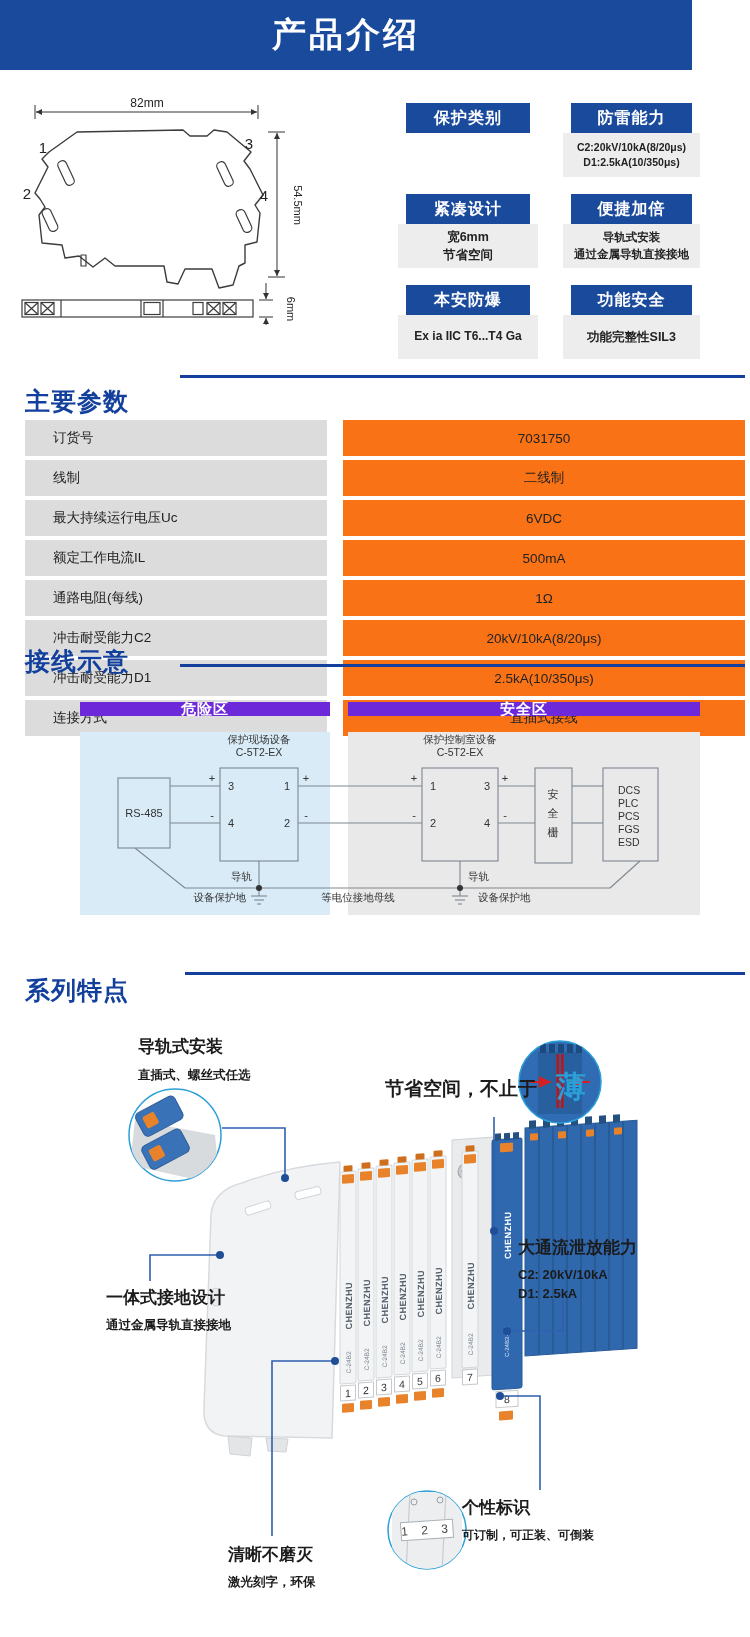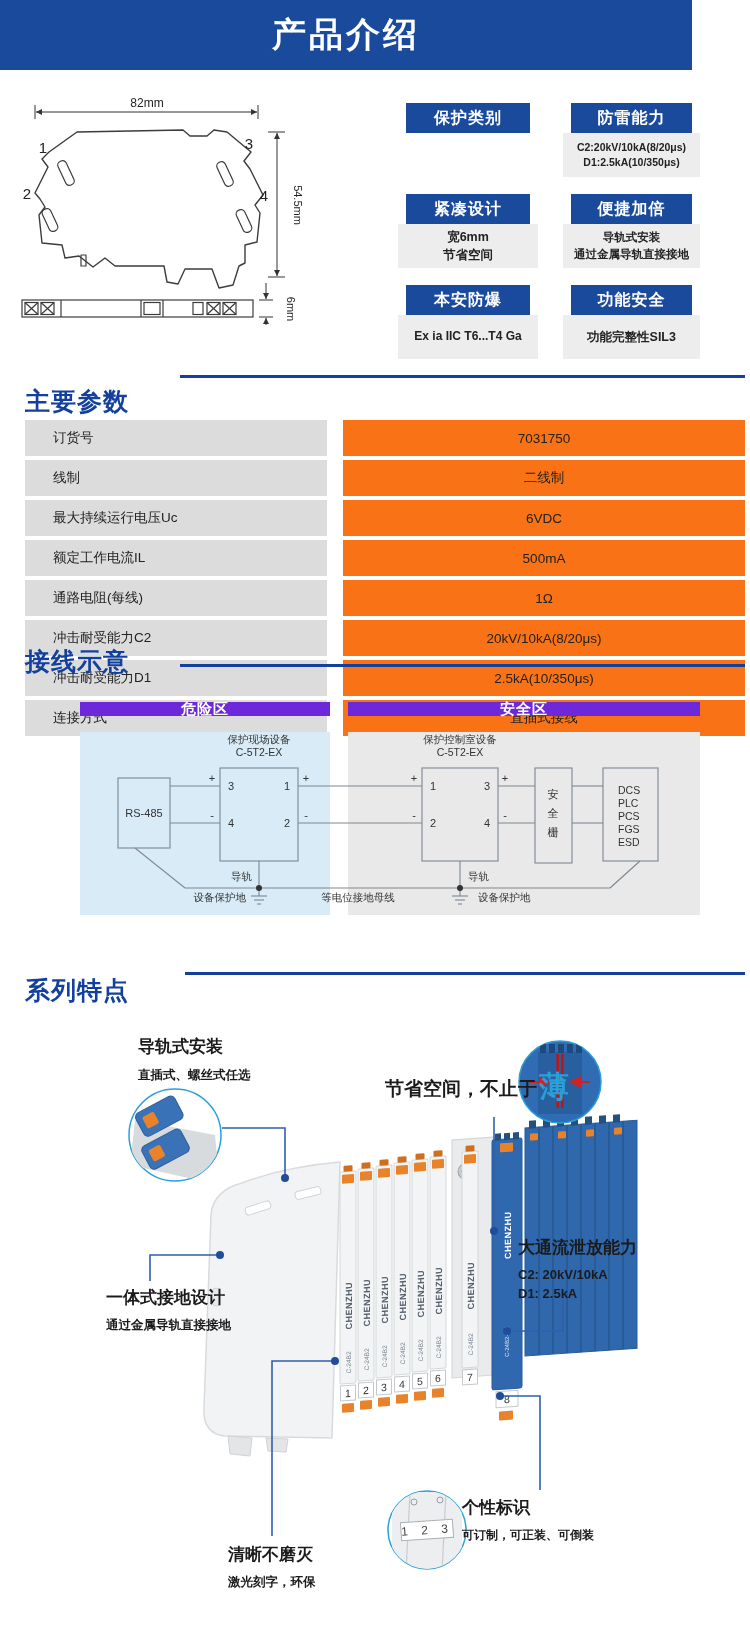--- a/index.html
+++ b/index.html
@@ -26,21 +26,21 @@
   .prow .pv{flex:1;background:#f97316;display:flex;align-items:center;justify-content:center;font-size:13.5px;}
   
   .zone-bar{height:14px;background:#6d28d9;color:#fff;font-weight:bold;font-size:15px;
             display:flex;align-items:center;justify-content:center;letter-spacing:1px;}
   .panel-hazard{left:80px;top:732px;width:250px;height:183px;background:#d8ebf7;}
   .panel-safe{left:348px;top:732px;width:352px;height:183px;background:#e9e9e9;}
   
   .co-title{font-size:17px;font-weight:bold;color:#1b1b1b;}
   .co-sub{font-size:12.5px;font-weight:bold;color:#1b1b1b;}
   .co-line{font-size:13px;font-weight:bold;color:#1b1b1b;}
-  .space-row{display:flex;align-items:flex-end;gap:2px;}
+  .space-row{display:flex;align-items:flex-end;gap:19px;}
   .space-prefix{font-size:19px;font-weight:bold;color:#1b1b1b;line-height:1;padding-bottom:4px;}
   .space-hl{font-size:30px;font-weight:bold;color:#2a9fd8;line-height:1;}
   svg text{font-family:"Liberation Sans","DejaVu Sans",sans-serif;}
 </style>
 </head>
 <body>
 
 <div class="abs page-header">
   <h1>产品介绍</h1>
 </div>

